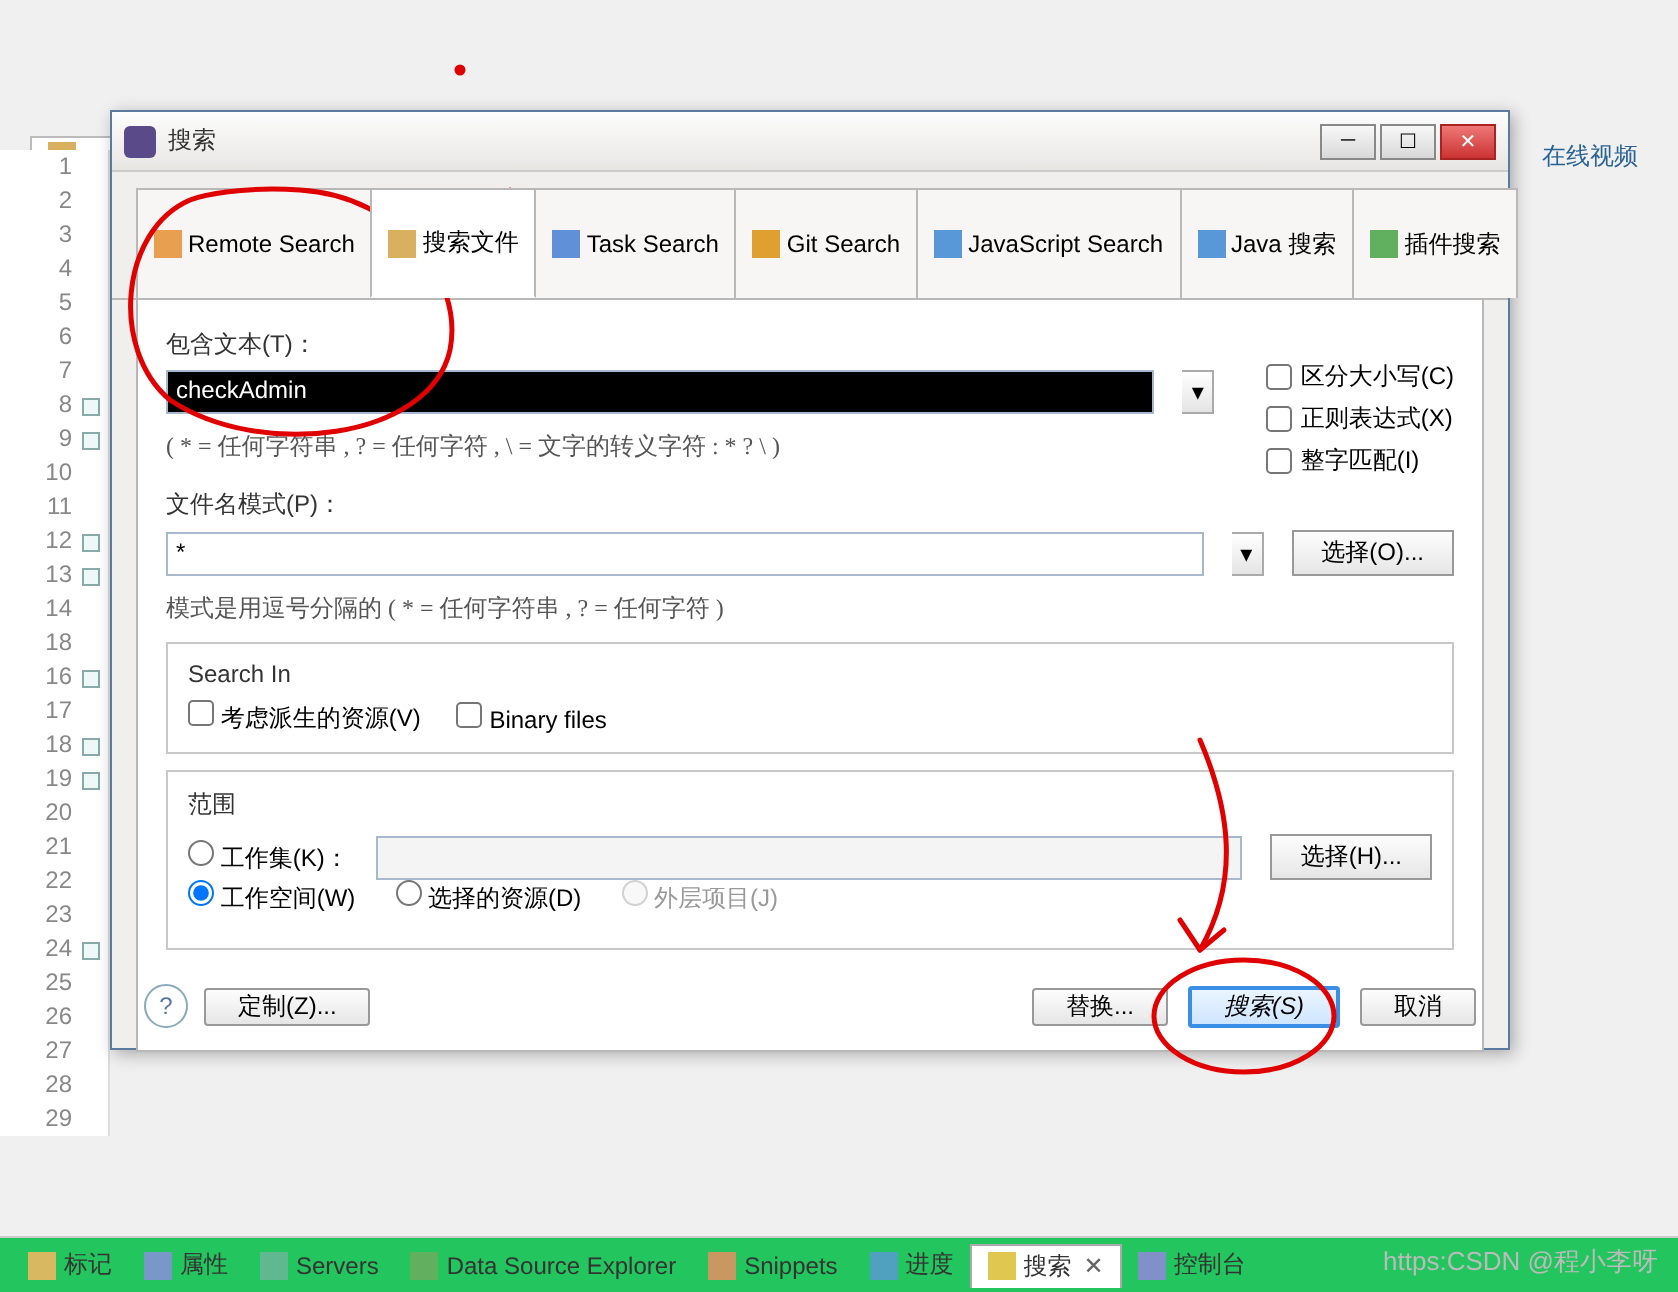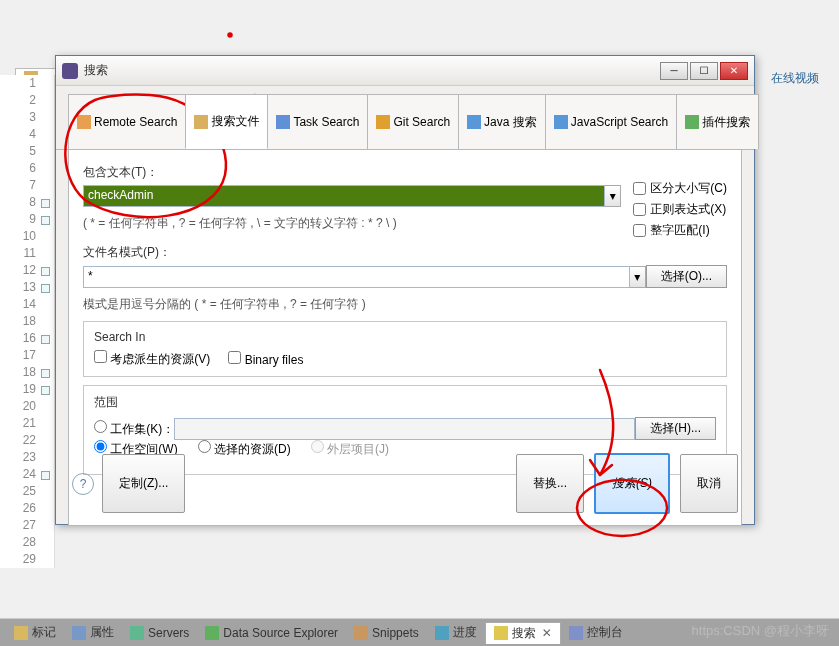--- a/index.html
+++ b/index.html
@@ -7,21 +7,21 @@
 
 
 .gutter { position: absolute; left: 0; top: 75px; width: 55px; background: #fff; border-right: 1px solid #ddd; }
 .gutter .ln { height: 17px; color: #888; text-align: right; padding-right: 18px; line-height: 17px; position: relative; }
 .gutter .ln.fold::after { content: ""; position: absolute; right: 4px; top: 5px; width: 7px; height: 7px; border: 1px solid #8aa; background: #eef8f8; }
 
 
 .side-link { position: absolute; right: 20px; top: 70px; color: #2a6496; }
 
 
-.bottom-bar { position: absolute; left: 0; bottom: 0; right: 0; height: 28px; background: #a3a3a3; border-top: 1px solid #ccc; display: flex; align-items: center; padding: 0 6px; }
+.bottom-bar { position: absolute; left: 0; bottom: 0; right: 0; height: 28px; background: #22c55e; border-top: 1px solid #ccc; display: flex; align-items: center; padding: 0 6px; }
 .bottom-bar .tab { display: flex; align-items: center; gap: 4px; padding: 2px 8px; color: #333; cursor: pointer; }
 .bottom-bar .tab.active { background: #fff; border: 1px solid #aaa; border-bottom: none; }
 .bottom-bar .ico { width: 14px; height: 14px; display: inline-block; }
 .bottom-bar .close-x { color: #666; margin-left: 2px; }
 .watermark { position: absolute; right: 10px; bottom: 6px; color: #bbb; font-size: 13px; }
 
 
 .file-tab { position: absolute; left: 15px; top: 68px; background: #fff; border: 1px solid #bbb; padding: 2px 8px; display: flex; align-items: center; gap: 4px; }
 
 
@@ -35,33 +35,33 @@
 
 
 .tabstrip { display: flex; padding: 8px 12px 0 12px; border-bottom: 1px solid #b8b8b8; background: #f0efee; }
 .tabstrip .stab { padding: 18px 8px; border: 1px solid #b8b8b8; border-bottom: none; background: #f7f6f5; margin-right: -1px; display: flex; align-items: center; gap: 3px; cursor: pointer; white-space: nowrap; }
 .tabstrip .stab.active { background: #fff; border-bottom: 1px solid #fff; position: relative; z-index: 1; }
 .tab-ico { width: 14px; height: 14px; display: inline-block; }
 
 
 .content { background: #fff; margin: 0 12px 12px 12px; border: 1px solid #b8b8b8; border-top: none; padding: 10px 14px; height: 376px; position: relative; }
 .label { color: #333; margin: 4px 0; }
-.row { display: flex; align-items: center; gap: 0; }
+.row { display: flex; align-items: center; gap: 14px; }
 .text-input { flex: 1; border: 1px solid #a8b8cc; padding: 2px 4px; height: 22px; background: #fff; }
-.text-input.sel { background: #4d7c0f; color: #fff; }
+.text-input.sel { background: #000000; color: #fff; }
 .combo-arrow { width: 16px; height: 22px; border: 1px solid #aaa; border-left: none; background: linear-gradient(#fff,#e4e4e4); display: flex; align-items: center; justify-content: center; }
-.hint { color: #555; margin: 8px 0; }
+.hint { color: #555; margin: 8px 0; font-family: Liberation Serif, serif; }
 .checks { display: flex; flex-direction: column; gap: 4px; }
 .checks label { display: flex; align-items: center; gap: 4px; }
 
 .fieldset { border: 1px solid #c8c8c8; padding: 8px 10px; margin-top: 8px; }
 .fieldset .legend { color: #333; margin-bottom: 6px; }
 
 .dlg-footer { position: absolute; left: 0; right: 0; bottom: 0; padding: 10px 16px; display: flex; align-items: center; }
-.btn { border: 1px solid #999; background: linear-gradient(#fdfdfd,#e6e6e6); padding: 20px 16px; cursor: pointer; border-radius: 2px; }
+.btn { border: 1px solid #999; background: linear-gradient(#fdfdfd,#e6e6e6); padding: 0 16px; cursor: pointer; border-radius: 2px; }
 .btn.primary { border: 2px solid #3a8ee6; background: linear-gradient(#eaf4ff,#cfe6ff); font-style: italic; }
 .help-icon { width: 22px; height: 22px; border: 1px solid #8ab; border-radius: 50%; display: flex; align-items: center; justify-content: center; color: #57a; margin-right: 8px; }
 
 .select-btn { border: 1px solid #999; background: linear-gradient(#fdfdfd,#e6e6e6); padding: 2px 14px; cursor: pointer; }
 svg.annotation { position: absolute; left: 0; top: 0; pointer-events: none; }
 
 input[type=checkbox], input[type=radio] { margin: 0; }
 
 
 .i-rem { background: #e8a050; }
@@ -144,26 +144,26 @@
       </div>
     <div class="stab">
         <span class="tab-ico i-task"></span>
         <span>Task Search</span>
       </div>
     <div class="stab">
         <span class="tab-ico i-git"></span>
         <span>Git Search</span>
       </div>
     <div class="stab">
+        <span class="tab-ico i-js"></span>
+        <span>JavaScript Search</span>
+      </div>
+    <div class="stab">
         <span class="tab-ico i-java"></span>
         <span>Java 搜索</span>
-      </div>
-    <div class="stab">
-        <span class="tab-ico i-js"></span>
-        <span>JavaScript Search</span>
       </div>
     <div class="stab">
         <span class="tab-ico i-plug"></span>
         <span>插件搜索</span>
       </div>
   </div>
 
   <div class="content">
     <div class="row" style="align-items:flex-start;">
       <div style="flex:1;">

